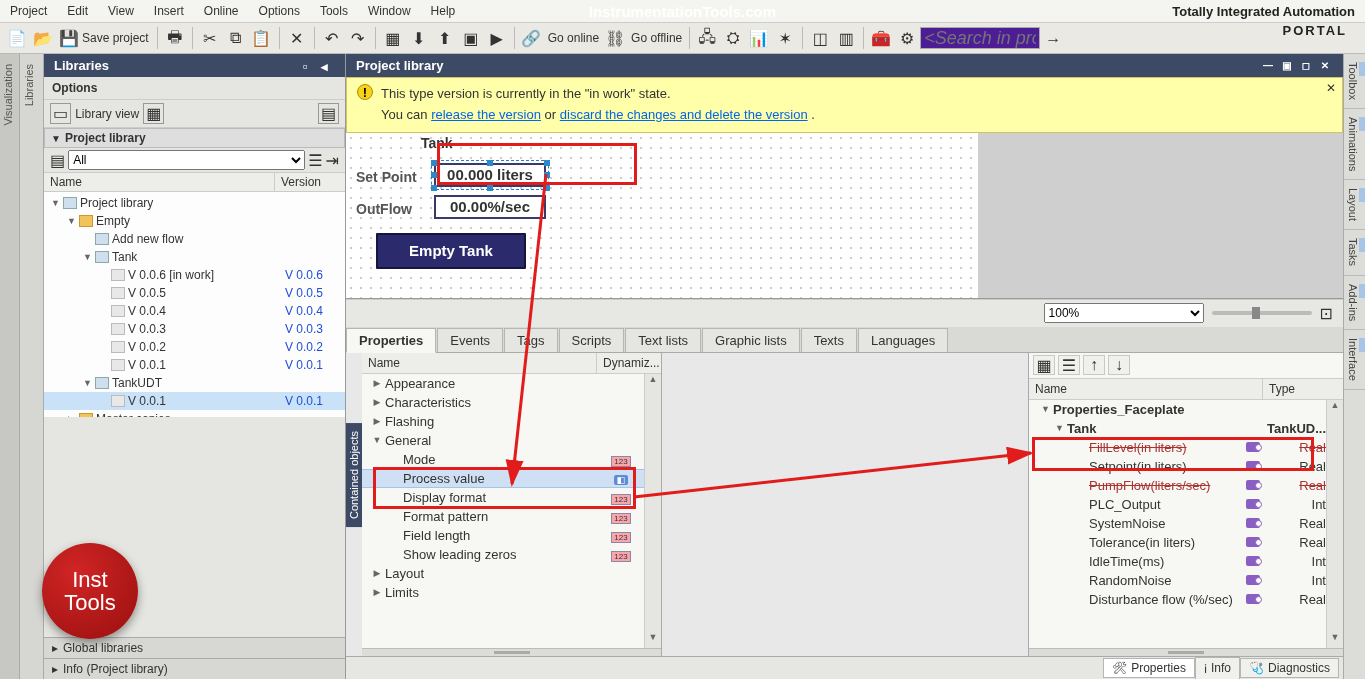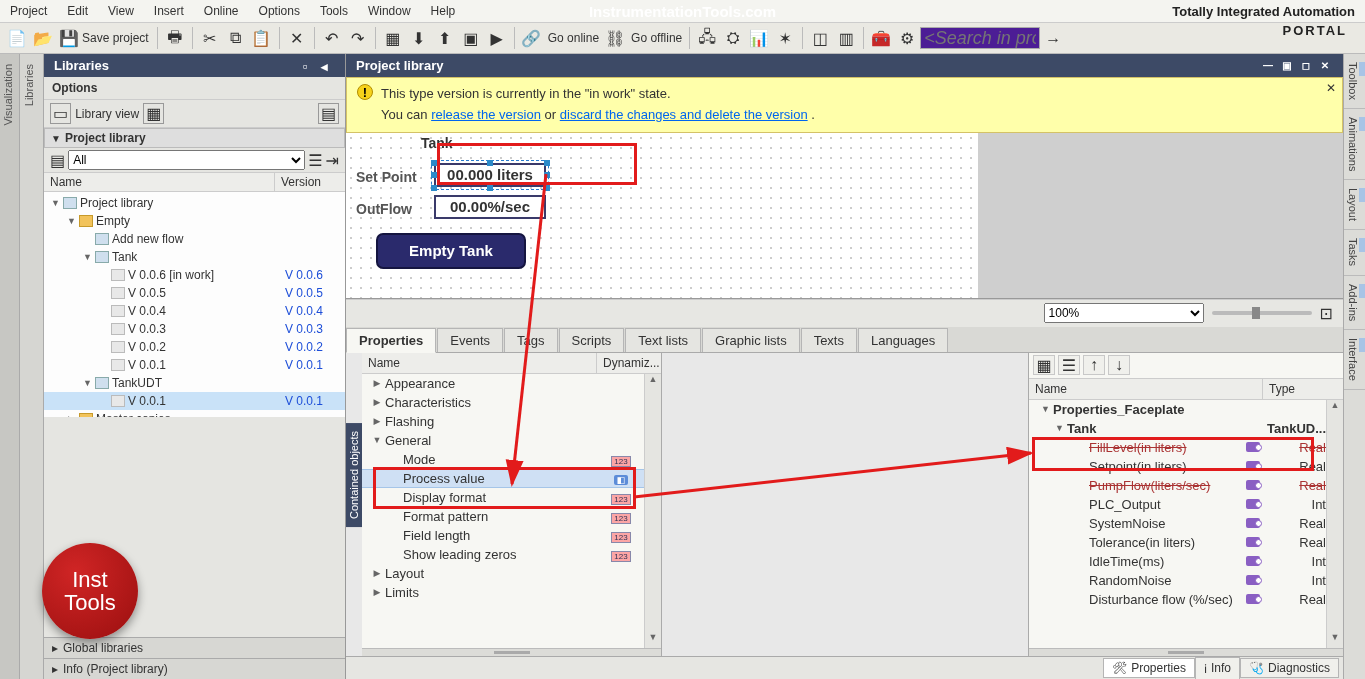--- a/index.html
+++ b/index.html
@@ -69,21 +69,21 @@
 .warnbar .close-x { position:absolute; right:6px; top:3px; font-size:12px; cursor:default;}
 
 
 .canvas-area { flex:0 0 auto; display:flex; height:166px; border-bottom:1px solid #999;}
 .canvas { flex:1; background:#fff; background-image: radial-gradient(#ccc 1px, transparent 1px); background-size: 10px 10px; position:relative;}
 .canvas .title { position:absolute; left:75px; top:2px; font-weight:600; font-size:14px; color:#333;}
 .canvas .rowlbl { position:absolute; font-size:14px; font-weight:600; color:#555;}
 .canvas .iofield { position:absolute; border:2px solid #3a3a6a; background:#fff; font-weight:bold; text-align:center; font-size:15px; display:flex; align-items:center; justify-content:center;}
 .canvas .iofield.selected { outline:1px dashed #2a7ccf; outline-offset:2px;}
 .canvas .sel-handle { position:absolute; width:6px; height:6px; background:#2c8ac9;}
-.canvas .actbtn { position:absolute; background:#2a2a6c; color:#fff; font-weight:bold; border:2px solid #151540; border-radius:7px; display:flex; align-items:center; justify-content:center;}
+.canvas .actbtn { position:absolute; background:#2a2a6c; color:#fff; font-weight:bold; border:2px solid #151540; border-radius:1px; display:flex; align-items:center; justify-content:center;}
 .canvas-side { width:365px; background:#cfcfcf;}
 .canvas-zoombar { height:28px; background:#e7e7e3; border-top:1px solid #ccc; display:flex; align-items:center; justify-content:flex-end; padding:0 10px; gap:8px;}
 .canvas-zoombar select { width:160px; height:20px; font-size:12px;}
 .slider { width:100px; height:4px; background:#bbb; border-radius:2px; position:relative;}
 .slider .sthumb { width:8px; height:12px; background:#888; position:absolute; left:40px; top:-4px;}
 
 
 .prop-tabs { display:flex; background:#d9d9d5; border-bottom:1px solid #aaa; height:26px; align-items:flex-end;}
 .ptab { padding:4px 12px; font-size:13px; border:1px solid #b5b5b5; border-bottom:none; background:#e5e5e1; margin-right:1px; }
 .ptab.active { background:#f7f7f3; font-weight:600; border-bottom:1px solid #f7f7f3; position:relative; top:1px;}

